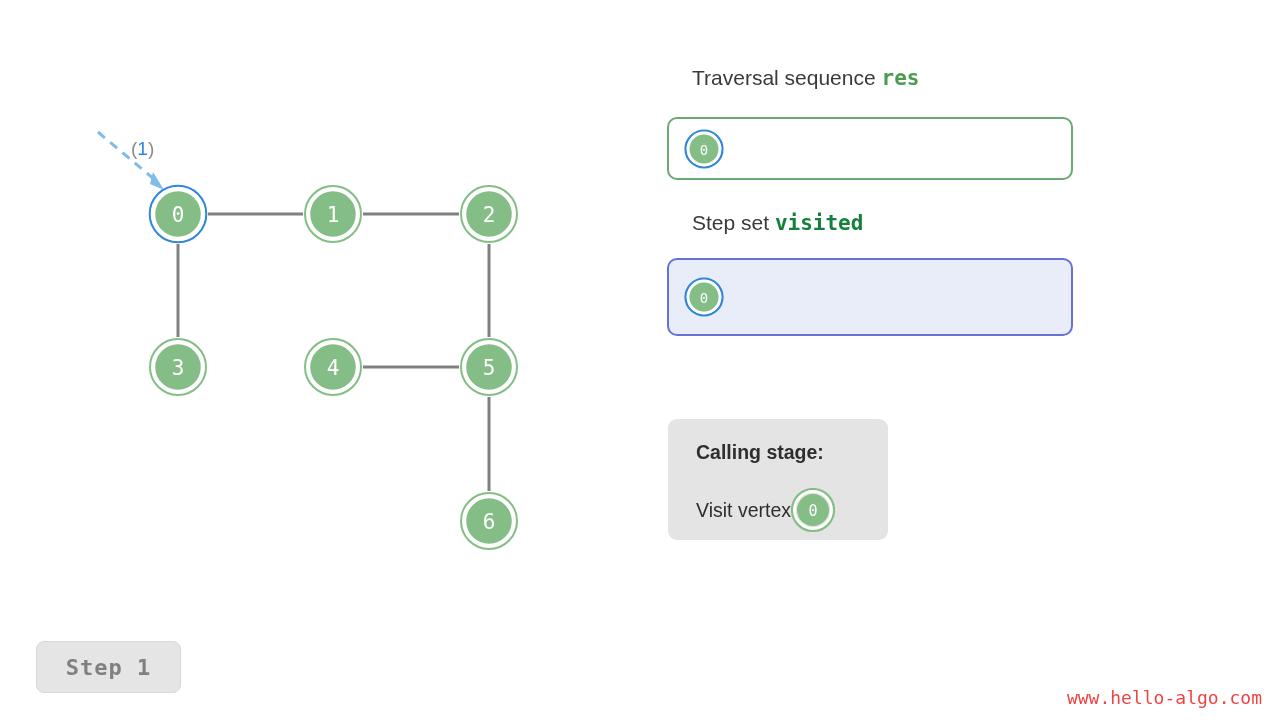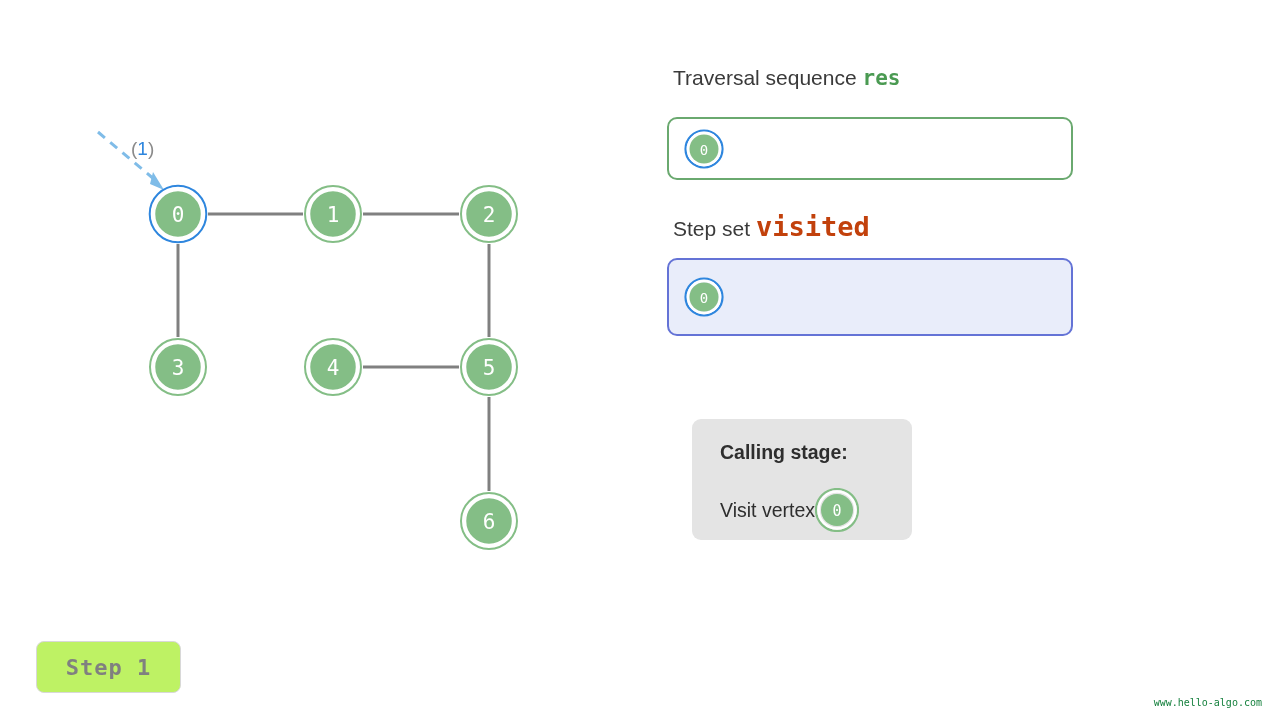--- a/index.html
+++ b/index.html
@@ -48,32 +48,33 @@
     white-space: nowrap;
   }
   .anno-text .num { color: #2e86de; }
 
   
   .panel-title {
     position: absolute;
     font-size: 21px;
     color: #3a3a3a;
     white-space: nowrap;
+    margin-left: 19px;
   }
   .panel-title .code-green {
     font-family: "DejaVu Sans Mono", monospace;
     font-weight: bold;
     color: #4a9a52;
     font-size: 21px;
   }
   .panel-title .code-blue {
     font-family: "DejaVu Sans Mono", monospace;
     font-weight: bold;
-    color: #c2410c;
-    font-size: 27px;
+    color: #15803d;
+    font-size: 21px;
   }
 
   .box {
     position: absolute;
     box-sizing: border-box;
     border-radius: 10px;
     display: flex;
     align-items: center;
     padding-left: 15px;
     gap: 14px;
@@ -98,21 +99,20 @@
   }
   .chip svg { display: block; }
 
   
   #calling-stage {
     position: absolute;
     left: 668px; top: 419px;
     width: 220px; height: 121px;
     background: #e4e4e4;
     border-radius: 9px;
-    margin-left: 24px;
   }
   #calling-stage-title {
     position: absolute;
     left: 28px; top: 22px;
     font-size: 19.5px;
     font-weight: bold;
     color: #2e2e2e;
     white-space: nowrap;
   }
   #calling-stage-row {
@@ -129,40 +129,40 @@
   }
 
   
   #step-badge {
     position: absolute;
     left: 36px; top: 641px;
     width: 145px; height: 52px;
     box-sizing: border-box;
     border: 1.5px solid #d8d8d8;
     border-radius: 8px;
-    background: #bef264;
+    background: #e5e5e5;
     display: flex;
     align-items: center;
     justify-content: center;
   }
   #step-badge-label {
     font-family: "DejaVu Sans Mono", monospace;
     font-weight: bold;
     font-size: 22px;
     color: #808080;
     letter-spacing: 1px;
   }
 
   
   #watermark {
     position: absolute;
     right: 18px; bottom: 12px;
     font-family: "DejaVu Sans Mono", monospace;
-    font-size: 10px;
-    color: #15803d;
+    font-size: 18px;
+    color: #ef4444;
     white-space: nowrap;
   }
 </style>
 </head>
 <body>
 
 <div id="stage">
 
   <svg id="graph-svg" viewBox="0 0 620 620">
     <g id="edges-group">

